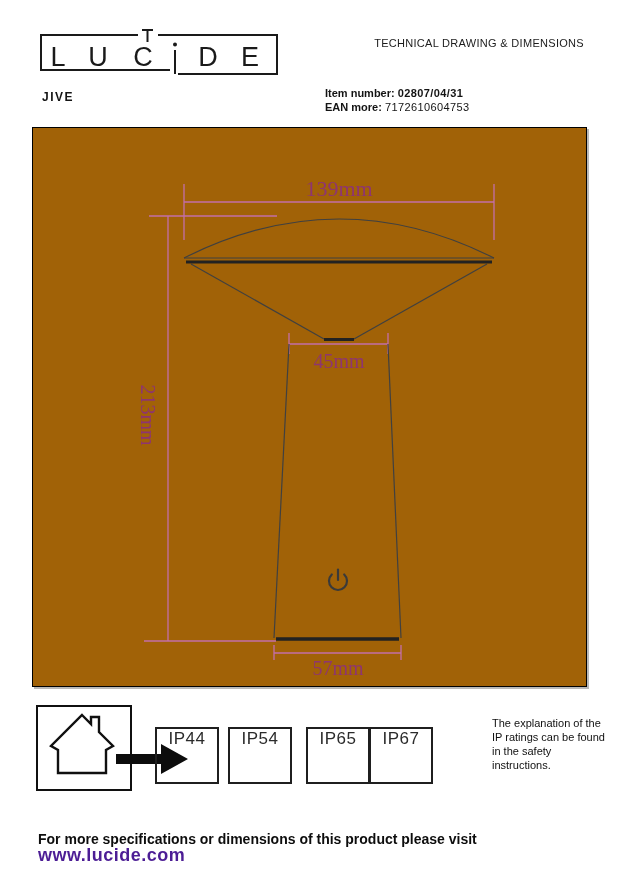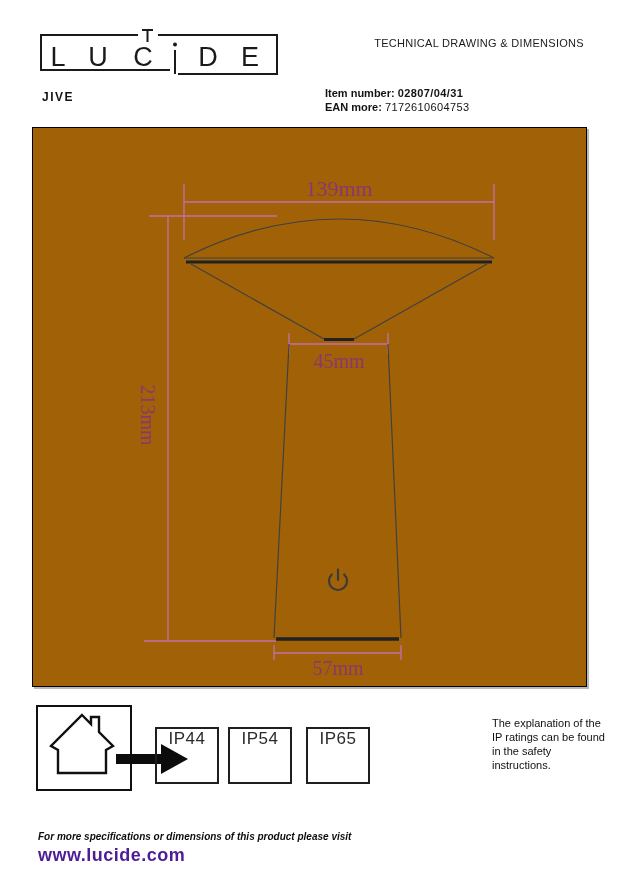--- a/index.html
+++ b/index.html
@@ -18,21 +18,21 @@
   
   #drawing-box{left:32px;top:127px;width:553px;height:558px;border:1.5px solid #000;
                box-shadow:2px 2px 0 #b9b9b9;background:#a16207;}
 
   
   #house-box{left:36px;top:705px;width:92px;height:82px;border:2.5px solid #101010;}
   .ip-box{top:727px;width:60px;height:53px;border:2px solid #1f1f1f;display:flex;
           align-items:flex-start;justify-content:center;font-size:17px;color:#2b2b2b;letter-spacing:.5px;}
   #ip-0{left:155px;} #ip-1{left:228px;} #ip-2{left:298px;margin-left:8px;} #ip-3{left:369px;}
   #ip-note{left:455px;top:716px;width:140px;font-size:11px;line-height:14px;color:#101010;white-space:pre-line;margin-left:37px;}
-  #visit-line{left:38px;top:831px;font-size:10px;font-weight:bold;color:#0d0d0d;font-style:italic;}
+  #visit-line{left:38px;top:831px;font-size:14px;font-weight:bold;color:#0d0d0d;}
   #website{left:38px;top:845px;font-size:18px;font-weight:bold;letter-spacing:.5px;color:#4c1d95;}
 
   svg text{font-family:"Liberation Serif",serif;}
   svg text.logo-letter{font-family:"Liberation Sans",sans-serif;}
 </style>
 </head>
 <body>
 
 <div id="page">
 
@@ -128,20 +128,23 @@
 
   <div class="abs ip-box" id="ip-0">
       <span>IP44</span>
     </div>
   <div class="abs ip-box" id="ip-1">
       <span>IP54</span>
     </div>
   <div class="abs ip-box" id="ip-2">
       <span>IP65</span>
     </div>
+  <div class="abs ip-box" id="ip-3">
+      <span>IP67</span>
+    </div>
 
   <div class="abs" id="ip-note">The explanation of the
 IP ratings can be found
 in the safety
 instructions.</div>
 
   <div class="abs" id="visit-line">For more specifications or dimensions of this product please visit</div>
   <div class="abs" id="website">www.lucide.com</div>
 
 </div>

